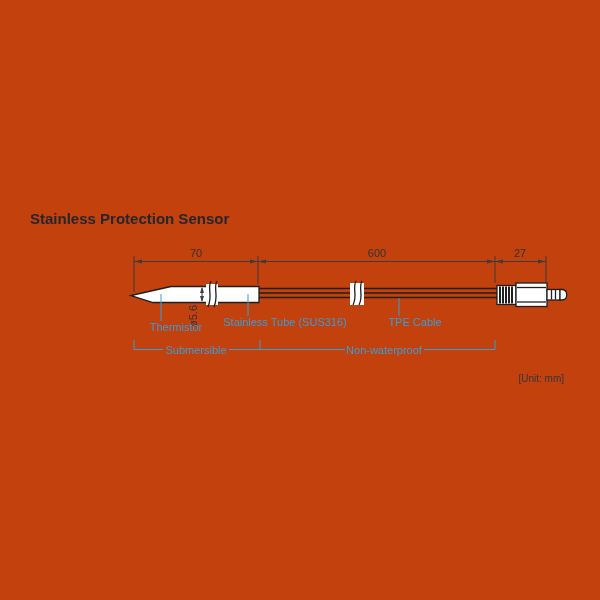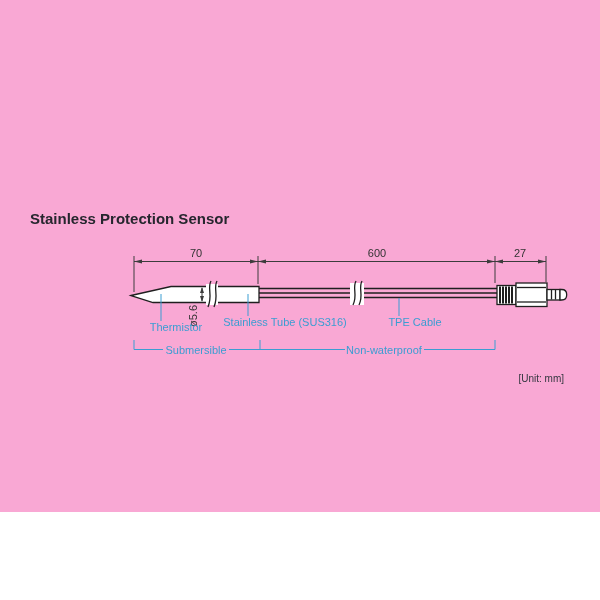--- a/index.html
+++ b/index.html
@@ -1,16 +1,16 @@
 <!DOCTYPE html>
 <html><head>
 <meta charset="utf-8">
 <style>
   html,body { margin:0; padding:0; background:#ffffff; }
-  .page { position:relative; width:600px; height:512px; background:#f9a8d4; overflow:hidden;
+  .page { position:relative; width:600px; height:600px; background:#c2410c; overflow:hidden;
           font-family:"Liberation Sans", sans-serif; }
   svg { position:absolute; left:0; top:0; }
   .t-title { font-family:"Liberation Sans", sans-serif; font-size:15px; font-weight:700; fill:#26262e; }
   .t-dim   { font-family:"Liberation Sans", sans-serif; font-size:11px; fill:#333333; }
   .t-blue  { font-family:"Liberation Sans", sans-serif; font-size:11px; fill:#3b9dd2; }
   .t-unit  { font-family:"Liberation Sans", sans-serif; font-size:10px; fill:#33363f; }
   .ln      { stroke:#1f1f1f; stroke-width:1.3; fill:none; }
   .ln-fill { stroke:#1f1f1f; stroke-width:1.3; fill:#ffffff; }
   .thin    { stroke:#3c3c3c; stroke-width:1; fill:none; }
   .arrow   { fill:#3c3c3c; stroke:none; }

